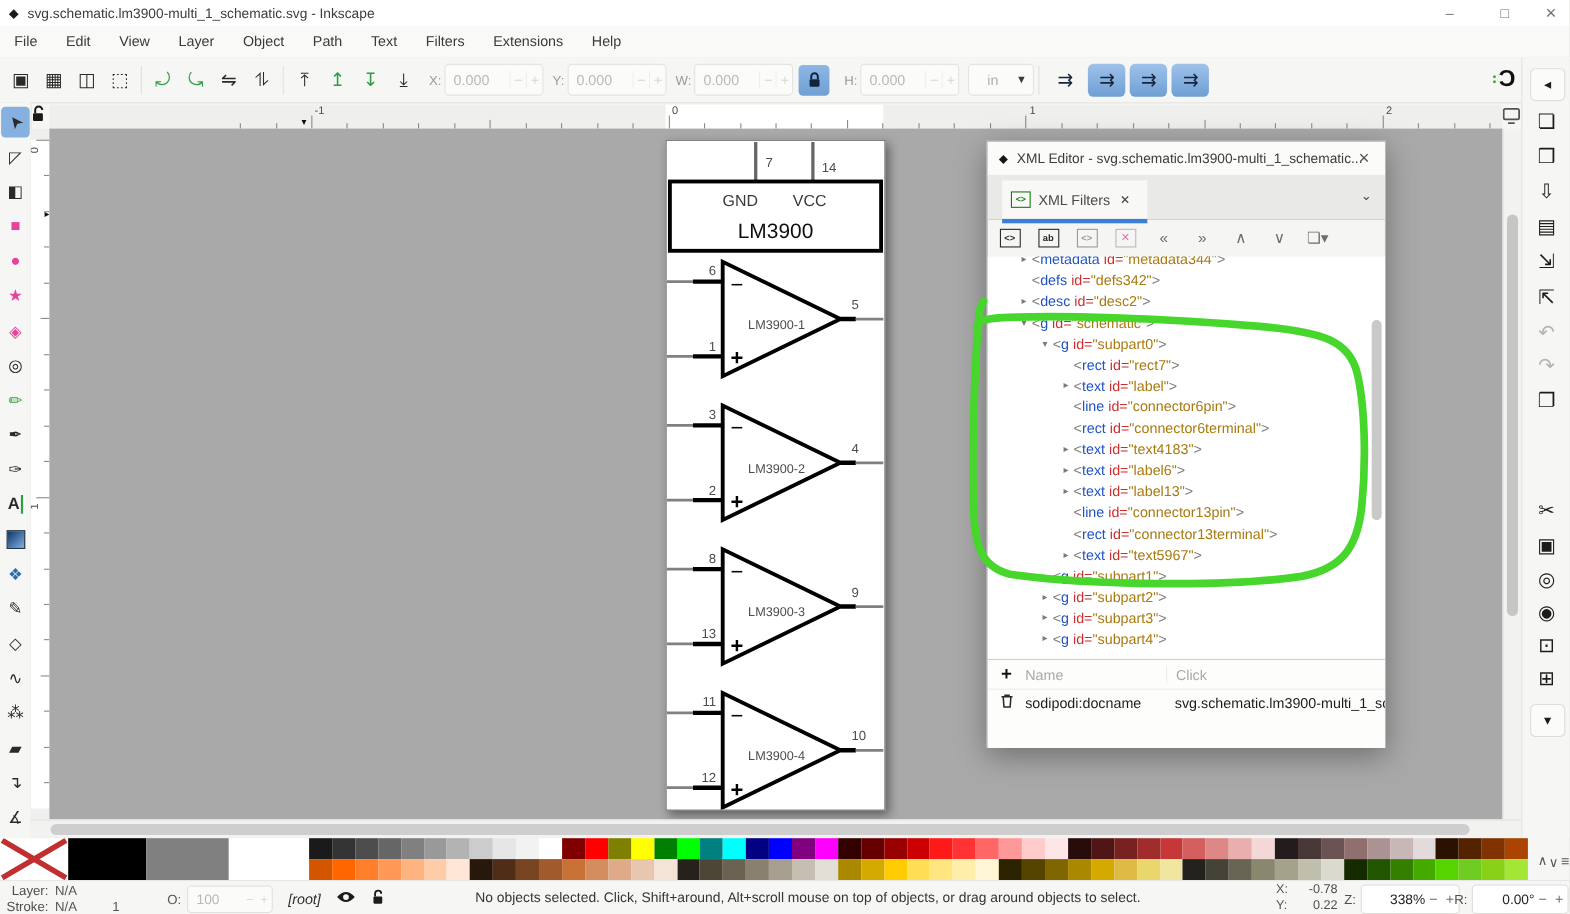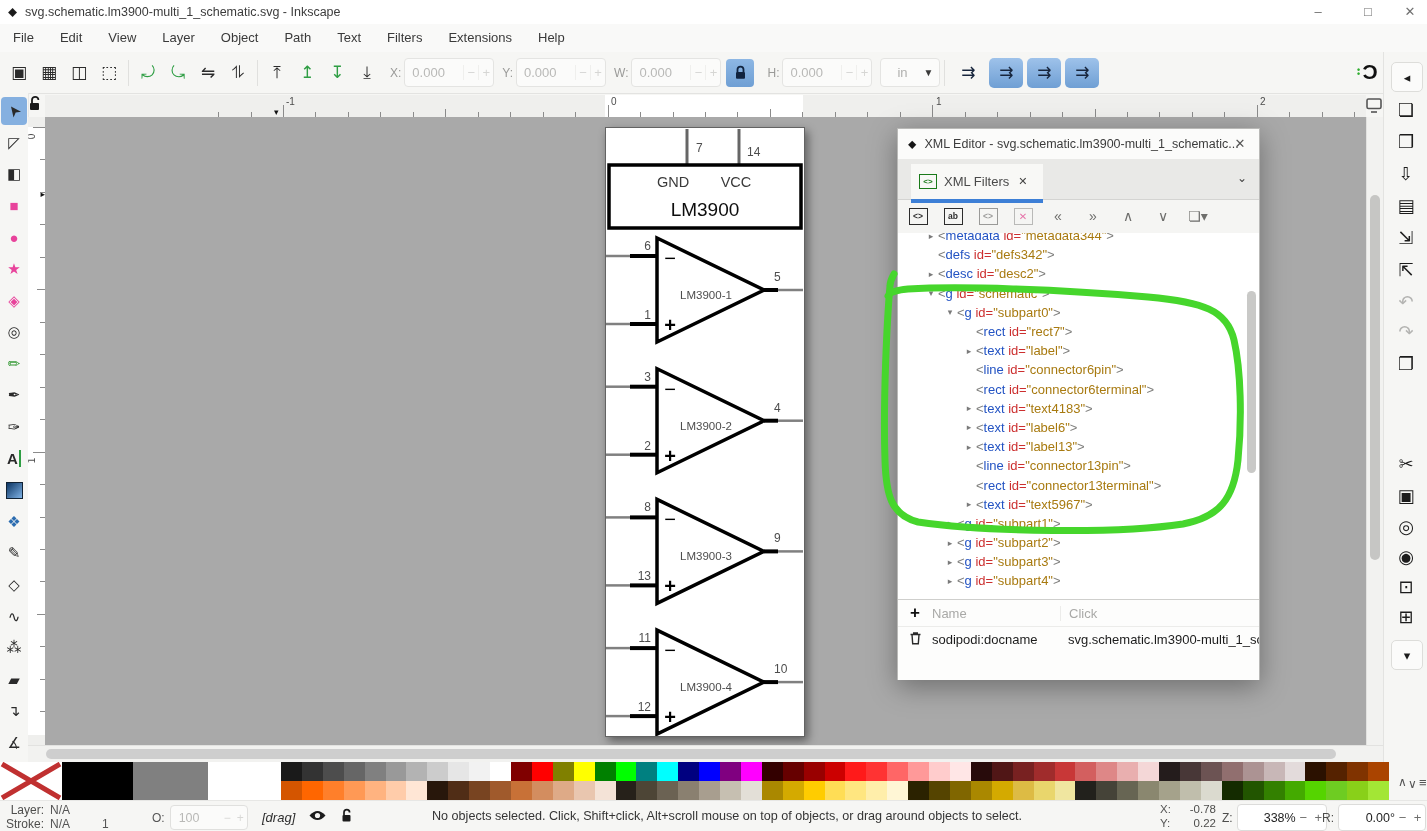--- a/index.html
+++ b/index.html
@@ -665,35 +665,35 @@
     </div>
     <div id="opac">
       <span>O:</span>
       <span class="obox">
         <span class="oval">100</span>
         <span class="ospin">−</span>
         <span class="ospin">+</span>
       </span>
     </div>
     <div id="layer-ind">
-      <span class="root">[drag]</span>
+      <span class="root">[root]</span>
       <span>
         <svg width="19" height="13" viewBox="0 0 19 13">
             <path d="M1.5 6.5 Q9.5 -2.5 17.5 6.5 Q9.5 15.5 1.5 6.5 Z" fill="#1c1c1c"></path>
             <circle cx="9.5" cy="6.5" r="2.6" fill="#f6f6f4"></circle>
           </svg>
       </span>
       <span>
         <svg width="14" height="15" viewBox="0 0 14 15">
             <path d="M4 7V4.5a2.8 2.8 0 0 1 5.6 0" fill="none" stroke="#1c1c1c" stroke-width="1.7"></path>
             <rect x="2.5" y="7" width="8" height="6.5" rx="1" fill="#1c1c1c"></rect>
           </svg>
       </span>
     </div>
-    <div id="status-msg">No objects selected. Click, Shift+click, Alt+scroll mouse on top of objects, or drag around objects to select.</div>
+    <div id="status-msg">No objects selected. Click, Shift+around, Alt+scroll mouse on top of objects, or drag around objects to select.</div>
     <div id="xy-grid">
       <span>X:</span>
         <span class="num">-0.78</span>
       <span>Y:</span>
         <span class="num">0.22</span>
     </div>
     <div id="zoombox">
       <span class="zr-label">Z:</span>
       <span class="zrbox" style="width:88px;">
         <span class="zval" style="flex:1;">338%</span>

